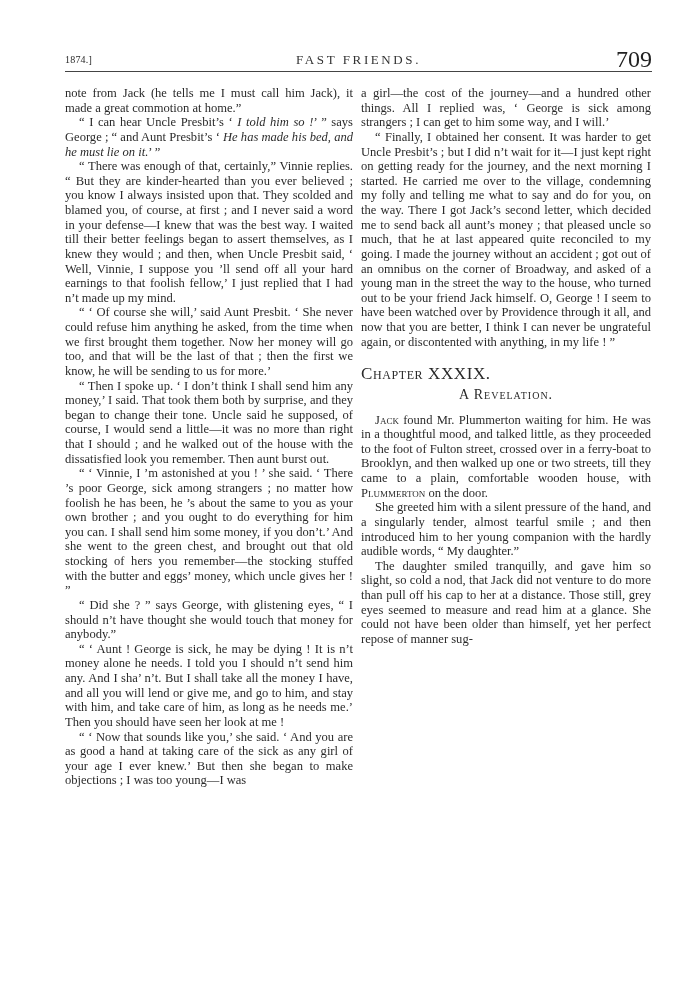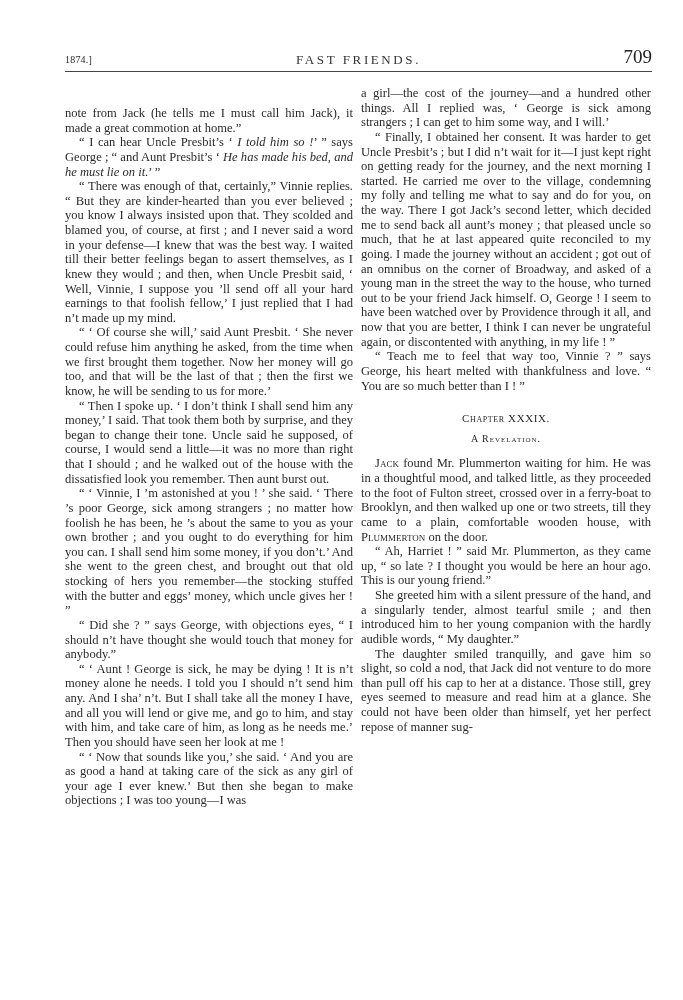--- a/index.html
+++ b/index.html
@@ -2,29 +2,29 @@
 <html><head>
 <meta charset="utf-8">
 <style>
   html, body { margin: 0; padding: 0; background: #ffffff; }
   body { width: 683px; height: 1000px; position: relative; overflow: hidden;
          font-family: "Liberation Serif", "DejaVu Serif", serif; color: #2a2a2a; }
   .page { position: absolute; left: 15px; top: 0; width: 683px; height: 832px; }
   .running-head { position: absolute; left: 50px; right: 46px; top: 46px; height: 24px; }
   .rh-left { position: absolute; left: 0; top: 8px; font-size: 10px; letter-spacing: 0.2px; }
   .rh-center { position: absolute; left: 0; right: 0; top: 6px; text-align: center; font-size: 13px; letter-spacing: 2.6px; color: #333; }
-  .rh-right { position: absolute; right: 0; top: 0px; font-size: 19px; color: #222; }
+  .rh-right { position: absolute; right: 0; top: 0px; font-size: 24px; color: #222; }
   .rule { position: absolute; left: 50px; right: 46px; top: 71px; height: 0; border-top: 1.3px solid #444; }
   .col { position: absolute; top: 86px; font-size: 12.55px; line-height: 14.62px; text-align: justify; hyphens: none; }
-  .col.left { left: 50px; width: 288px; margin-top: 20px; }
+  .col.left { left: 50px; width: 288px; }
   .col.right { left: 346px; width: 290px; }
   .col p { margin: 0; text-indent: 14px; }
   .col p.noindent { text-indent: 0; }
-  .chapter { text-align: center; text-indent: 0 !important; font-variant: small-caps; font-size: 11px; letter-spacing: 0.6px; margin: 18px 0 6px 0 !important; }
-  .subtitle { text-align: center; text-indent: 0 !important; font-variant: small-caps; font-size: 10px; letter-spacing: 1px; margin: 0 0 10px 0 !important; }
+  .chapter { text-indent: 0 !important; font-variant: small-caps; font-size: 17px; letter-spacing: 0.6px; margin: 18px 0 6px 0 !important; }
+  .subtitle { text-align: center; text-indent: 0 !important; font-variant: small-caps; font-size: 14px; letter-spacing: 1px; margin: 0 0 10px 0 !important; }
   .sc { font-variant: small-caps; }
   i { }
 </style>
 </head>
 <body>
 
 <div class="page">
   <div class="running-head">
     <span class="rh-left">1874.]</span>
     <span class="rh-center">FAST FRIENDS.</span>
@@ -32,33 +32,31 @@
   </div>
   <div class="rule"></div>
 
   <div class="col left" id="col-left">
       <p class="noindent">note from Jack (he tells me I must call him Jack), it made a great commotion at home.”</p>
       <p><span>“ I can hear Uncle Presbit’s ‘ </span><i>I told him so !</i><span>’ ” says George ; “ and Aunt Presbit’s ‘ </span><i>He has made his bed, and he must lie on it.</i><span>’ ”</span></p>
       <p>“ There was enough of that, certainly,” Vinnie replies. “ But they are kinder-hearted than you ever believed ; you know I always insisted upon that. They scolded and blamed you, of course, at first ; and I never said a word in your defense—I knew that was the best way. I waited till their better feelings began to assert themselves, as I knew they would ; and then, when Uncle Presbit said, ‘ Well, Vinnie, I suppose you ’ll send off all your hard earnings to that foolish fellow,’ I just replied that I had n’t made up my mind.</p>
       <p>“ ‘ Of course she will,’ said Aunt Presbit. ‘ She never could refuse him anything he asked, from the time when we first brought them together. Now her money will go too, and that will be the last of that ; then the first we know, he will be sending to us for more.’</p>
       <p>“ Then I spoke up. ‘ I don’t think I shall send him any money,’ I said. That took them both by surprise, and they began to change their tone. Uncle said he supposed, of course, I would send a little—it was no more than right that I should ; and he walked out of the house with the dissatisfied look you remember. Then aunt burst out.</p>
       <p>“ ‘ Vinnie, I ’m astonished at you ! ’ she said. ‘ There ’s poor George, sick among strangers ; no matter how foolish he has been, he ’s about the same to you as your own brother ; and you ought to do everything for him you can. I shall send him some money, if you don’t.’ And she went to the green chest, and brought out that old stocking of hers you remember—the stocking stuffed with the butter and eggs’ money, which uncle gives her ! ”</p>
-      <p>“ Did she ? ” says George, with objections eyes, “ I should n’t have thought she would touch that money for anybody.”</p>
+      <p>“ Did she ? ” says George, with glistening eyes, “ I should n’t have thought she would touch that money for anybody.”</p>
       <p>“ ‘ Aunt ! George is sick, he may be dying ! It is n’t money alone he needs. I told you I should n’t send him any. And I sha’ n’t. But I shall take all the money I have, and all you will lend or give me, and go to him, and stay with him, and take care of him, as long as he needs me.’ Then you should have seen her look at me !</p>
       <p>“ ‘ Now that sounds like you,’ she said. ‘ And you are as good a hand at taking care of the sick as any girl of your age I ever knew.’ But then she began to make objections ; I was too young—I was</p>
     </div>
 
   <div class="col right">
     <div id="col-right-before">
         <p class="noindent">a girl—the cost of the journey—and a hundred other things. All I replied was, ‘ George is sick among strangers ; I can get to him some way, and I will.’</p>
         <p>“ Finally, I obtained her consent. It was harder to get Uncle Presbit’s ; but I did n’t wait for it—I just kept right on getting ready for the journey, and the next morning I started. He carried me over to the village, condemning my folly and telling me what to say and do for you, on the way. There I got Jack’s second letter, which decided me to send back all aunt’s money ; that pleased uncle so much, that he at last appeared quite reconciled to my going. I made the journey without an accident ; got out of an omnibus on the corner of Broadway, and asked of a young man in the street the way to the house, who turned out to be your friend Jack himself. O, George ! I seem to have been watched over by Providence through it all, and now that you are better, I think I can never be ungrateful again, or discontented with anything, in my life ! ”</p>
-        <p>“ Teach me to feel that way too, Vinnie ? ” says George, his heart melted with thankfulness and love. “ You are so much better than I ! ”</p>
       </div>
     <p class="chapter">Chapter XXXIX.</p>
     <p class="subtitle">A Revelation.</p>
     <div id="col-right-after">
         <p><span class="sc">Jack</span><span> found Mr. Plummerton waiting for him. He was in a thoughtful mood, and talked little, as they proceeded to the foot of Fulton street, crossed over in a ferry-boat to Brooklyn, and then walked up one or two streets, till they came to a plain, comfortable wooden house, with </span><span class="sc">Plummerton</span><span> on the door.</span></p>
-        <p>“ Ah, Harriet ! ” said Mr. Plummerton, as they came up, “ so late ? I thought you would be here an hour ago. This is our young friend.”</p>
         <p>She greeted him with a silent pressure of the hand, and a singularly tender, almost tearful smile ; and then introduced him to her young companion with the hardly audible words, “ My daughter.”</p>
         <p>The daughter smiled tranquilly, and gave him so slight, so cold a nod, that Jack did not venture to do more than pull off his cap to her at a distance. Those still, grey eyes seemed to measure and read him at a glance. She could not have been older than himself, yet her perfect repose of manner sug-</p>
       </div>
   </div>
 </div>
 
 </body></html>

